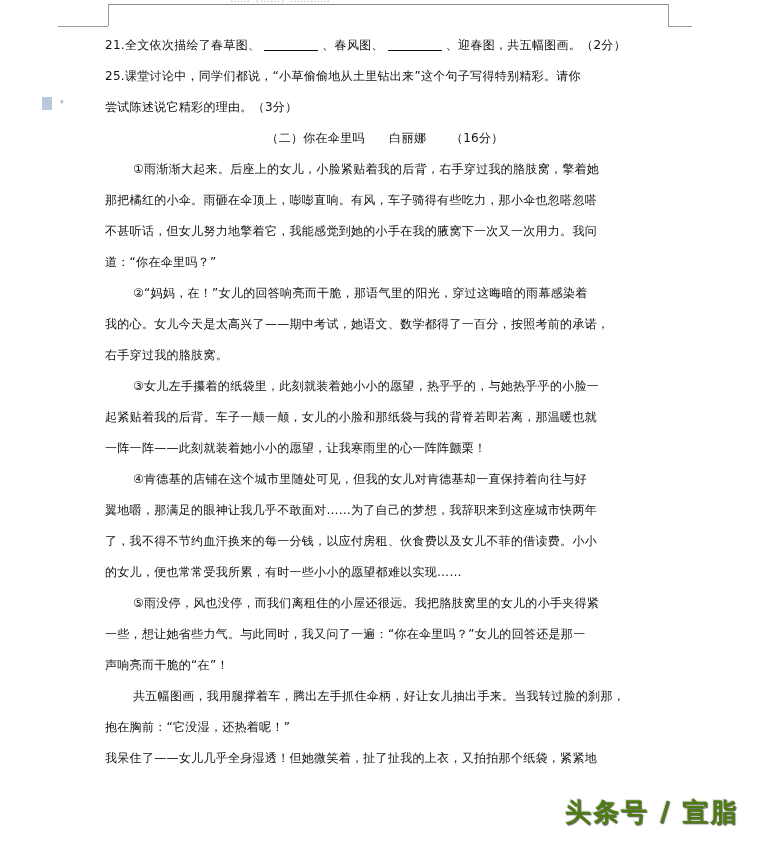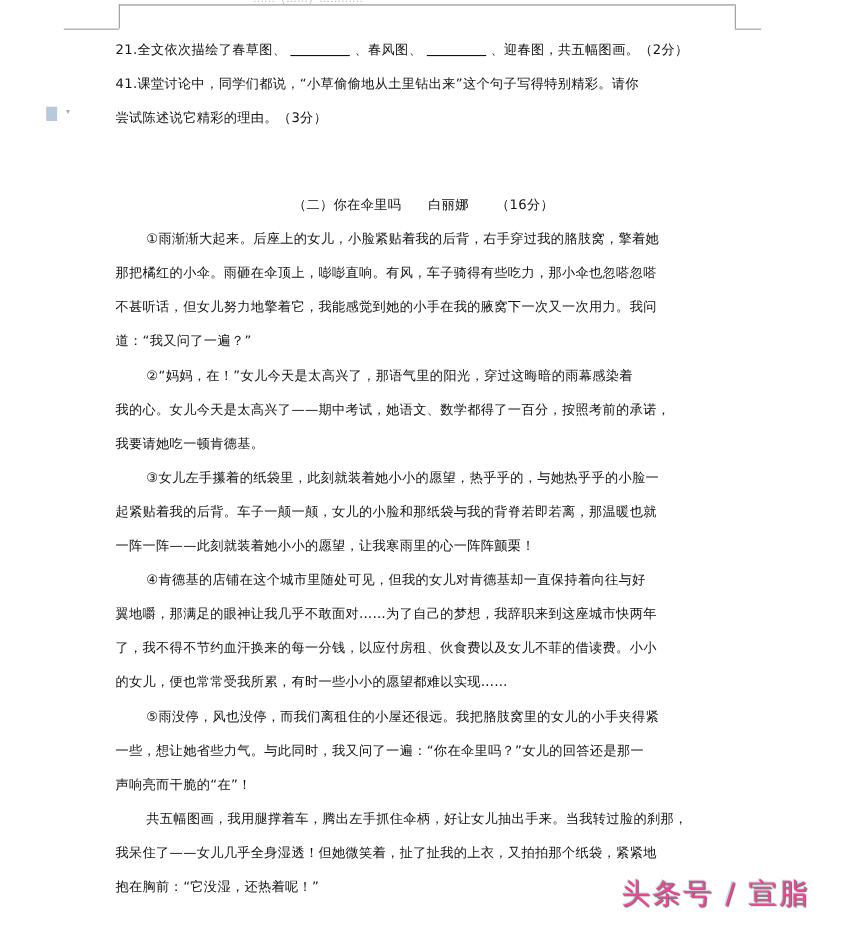--- a/index.html
+++ b/index.html
@@ -13,25 +13,25 @@
   .ml-h { left:58px; top:26px; width:50px; height:1px; }
   .mr-v { left:668px; top:4px; width:1px; height:22px; }
   .mr-h { left:668px; top:26px; width:24px; height:1px; }
   .header-ghost { position:absolute; left:230px; top:-8px; width:300px; height:12px; font-size:10px; color:#bbb; overflow:hidden; white-space:nowrap; }
   .doc-icon { position:absolute; left:40px; top:96px; width:28px; height:16px; }
   .doc-icon .sheet { position:absolute; left:2px; top:1px; width:10px; height:13px; background:#b8c9dc; }
   .doc-icon .caret { position:absolute; left:20px; top:2px; font-size:7px; color:#aaa; }
   .content { position:absolute; left:105px; top:30px; width:560px; }
   .line { height:31px; line-height:31px; font-size:12px; white-space:nowrap; letter-spacing:0.3px; }
   .indent { padding-left:28px; }
-  .title { text-align:center;margin-top:48px; }
+  .title { text-align:center; }
   .blank { display:inline-block; width:54px; border-bottom:1px solid #111; height:14px; vertical-align:-2px; margin:0 4px; }
   .watermark {
-    position:absolute; left:565px; top:795px; font-size:26px; color:#ec4899;
-    text-shadow: 1px 1px 1px #666, -1px -1px 0 #ddd; letter-spacing:2px; white-space:nowrap;
+    position:absolute; left:565px; top:795px; font-size:26px; color:#4d7c0f;
+    text-shadow: 1px 1px 1px #666, -1px -1px 0 #ddd; letter-spacing:2px; white-space:nowrap;font-weight:bold;
   }
 </style>
 </head>
 <body>
 
 <div class="page-top-line"></div>
 <div class="header-ghost">……（……）…………</div>
 <div class="margin-mark ml-v"></div>
 <div class="margin-mark ml-h"></div>
 <div class="margin-mark mr-v"></div>
@@ -39,40 +39,40 @@
 
 <div class="doc-icon">
   <div class="sheet"></div>
   <span class="caret">▾</span>
 </div>
 
 <div class="content">
   <div class="line">
     <span>21.全文依次描绘了春草图、</span><span class="blank"></span><span>、春风图、</span><span class="blank"></span><span>、迎春图，共五幅图画。（2分）</span>
   </div>
-  <div class="line">41.课堂讨论中，同学们都说，“小草偷偷地从土里钻出来”这个句子写得特别精彩。请你</div>
+  <div class="line">25.课堂讨论中，同学们都说，“小草偷偷地从土里钻出来”这个句子写得特别精彩。请你</div>
   <div class="line">尝试陈述说它精彩的理由。（3分）</div>
   <div class="line title">（二）你在伞里吗　　白丽娜　　（16分）</div>
   <div id="passage-lines">
       <div class="line indent">①雨渐渐大起来。后座上的女儿，小脸紧贴着我的后背，右手穿过我的胳肢窝，擎着她</div>
       <div class="line">那把橘红的小伞。雨砸在伞顶上，嘭嘭直响。有风，车子骑得有些吃力，那小伞也忽嗒忽嗒</div>
       <div class="line">不甚听话，但女儿努力地擎着它，我能感觉到她的小手在我的腋窝下一次又一次用力。我问</div>
-      <div class="line">道：“我又问了一遍？”</div>
-      <div class="line indent">②“妈妈，在！”女儿今天是太高兴了，那语气里的阳光，穿过这晦暗的雨幕感染着</div>
+      <div class="line">道：“你在伞里吗？”</div>
+      <div class="line indent">②“妈妈，在！”女儿的回答响亮而干脆，那语气里的阳光，穿过这晦暗的雨幕感染着</div>
       <div class="line">我的心。女儿今天是太高兴了——期中考试，她语文、数学都得了一百分，按照考前的承诺，</div>
-      <div class="line">我要请她吃一顿肯德基。</div>
+      <div class="line">右手穿过我的胳肢窝。</div>
       <div class="line indent">③女儿左手攥着的纸袋里，此刻就装着她小小的愿望，热乎乎的，与她热乎乎的小脸一</div>
       <div class="line">起紧贴着我的后背。车子一颠一颠，女儿的小脸和那纸袋与我的背脊若即若离，那温暖也就</div>
       <div class="line">一阵一阵——此刻就装着她小小的愿望，让我寒雨里的心一阵阵颤栗！</div>
       <div class="line indent">④肯德基的店铺在这个城市里随处可见，但我的女儿对肯德基却一直保持着向往与好</div>
       <div class="line">翼地嚼，那满足的眼神让我几乎不敢面对……为了自己的梦想，我辞职来到这座城市快两年</div>
       <div class="line">了，我不得不节约血汗换来的每一分钱，以应付房租、伙食费以及女儿不菲的借读费。小小</div>
       <div class="line">的女儿，便也常常受我所累，有时一些小小的愿望都难以实现……</div>
       <div class="line indent">⑤雨没停，风也没停，而我们离租住的小屋还很远。我把胳肢窝里的女儿的小手夹得紧</div>
       <div class="line">一些，想让她省些力气。与此同时，我又问了一遍：“你在伞里吗？”女儿的回答还是那一</div>
       <div class="line">声响亮而干脆的“在”！</div>
       <div class="line indent">共五幅图画，我用腿撑着车，腾出左手抓住伞柄，好让女儿抽出手来。当我转过脸的刹那，</div>
+      <div class="line">抱在胸前：“它没湿，还热着呢！”</div>
       <div class="line">我呆住了——女儿几乎全身湿透！但她微笑着，扯了扯我的上衣，又拍拍那个纸袋，紧紧地</div>
-      <div class="line">抱在胸前：“它没湿，还热着呢！”</div>
     </div>
 </div>
 
 <div class="watermark">头条号 / 宣脂</div>
 
 </body></html>

